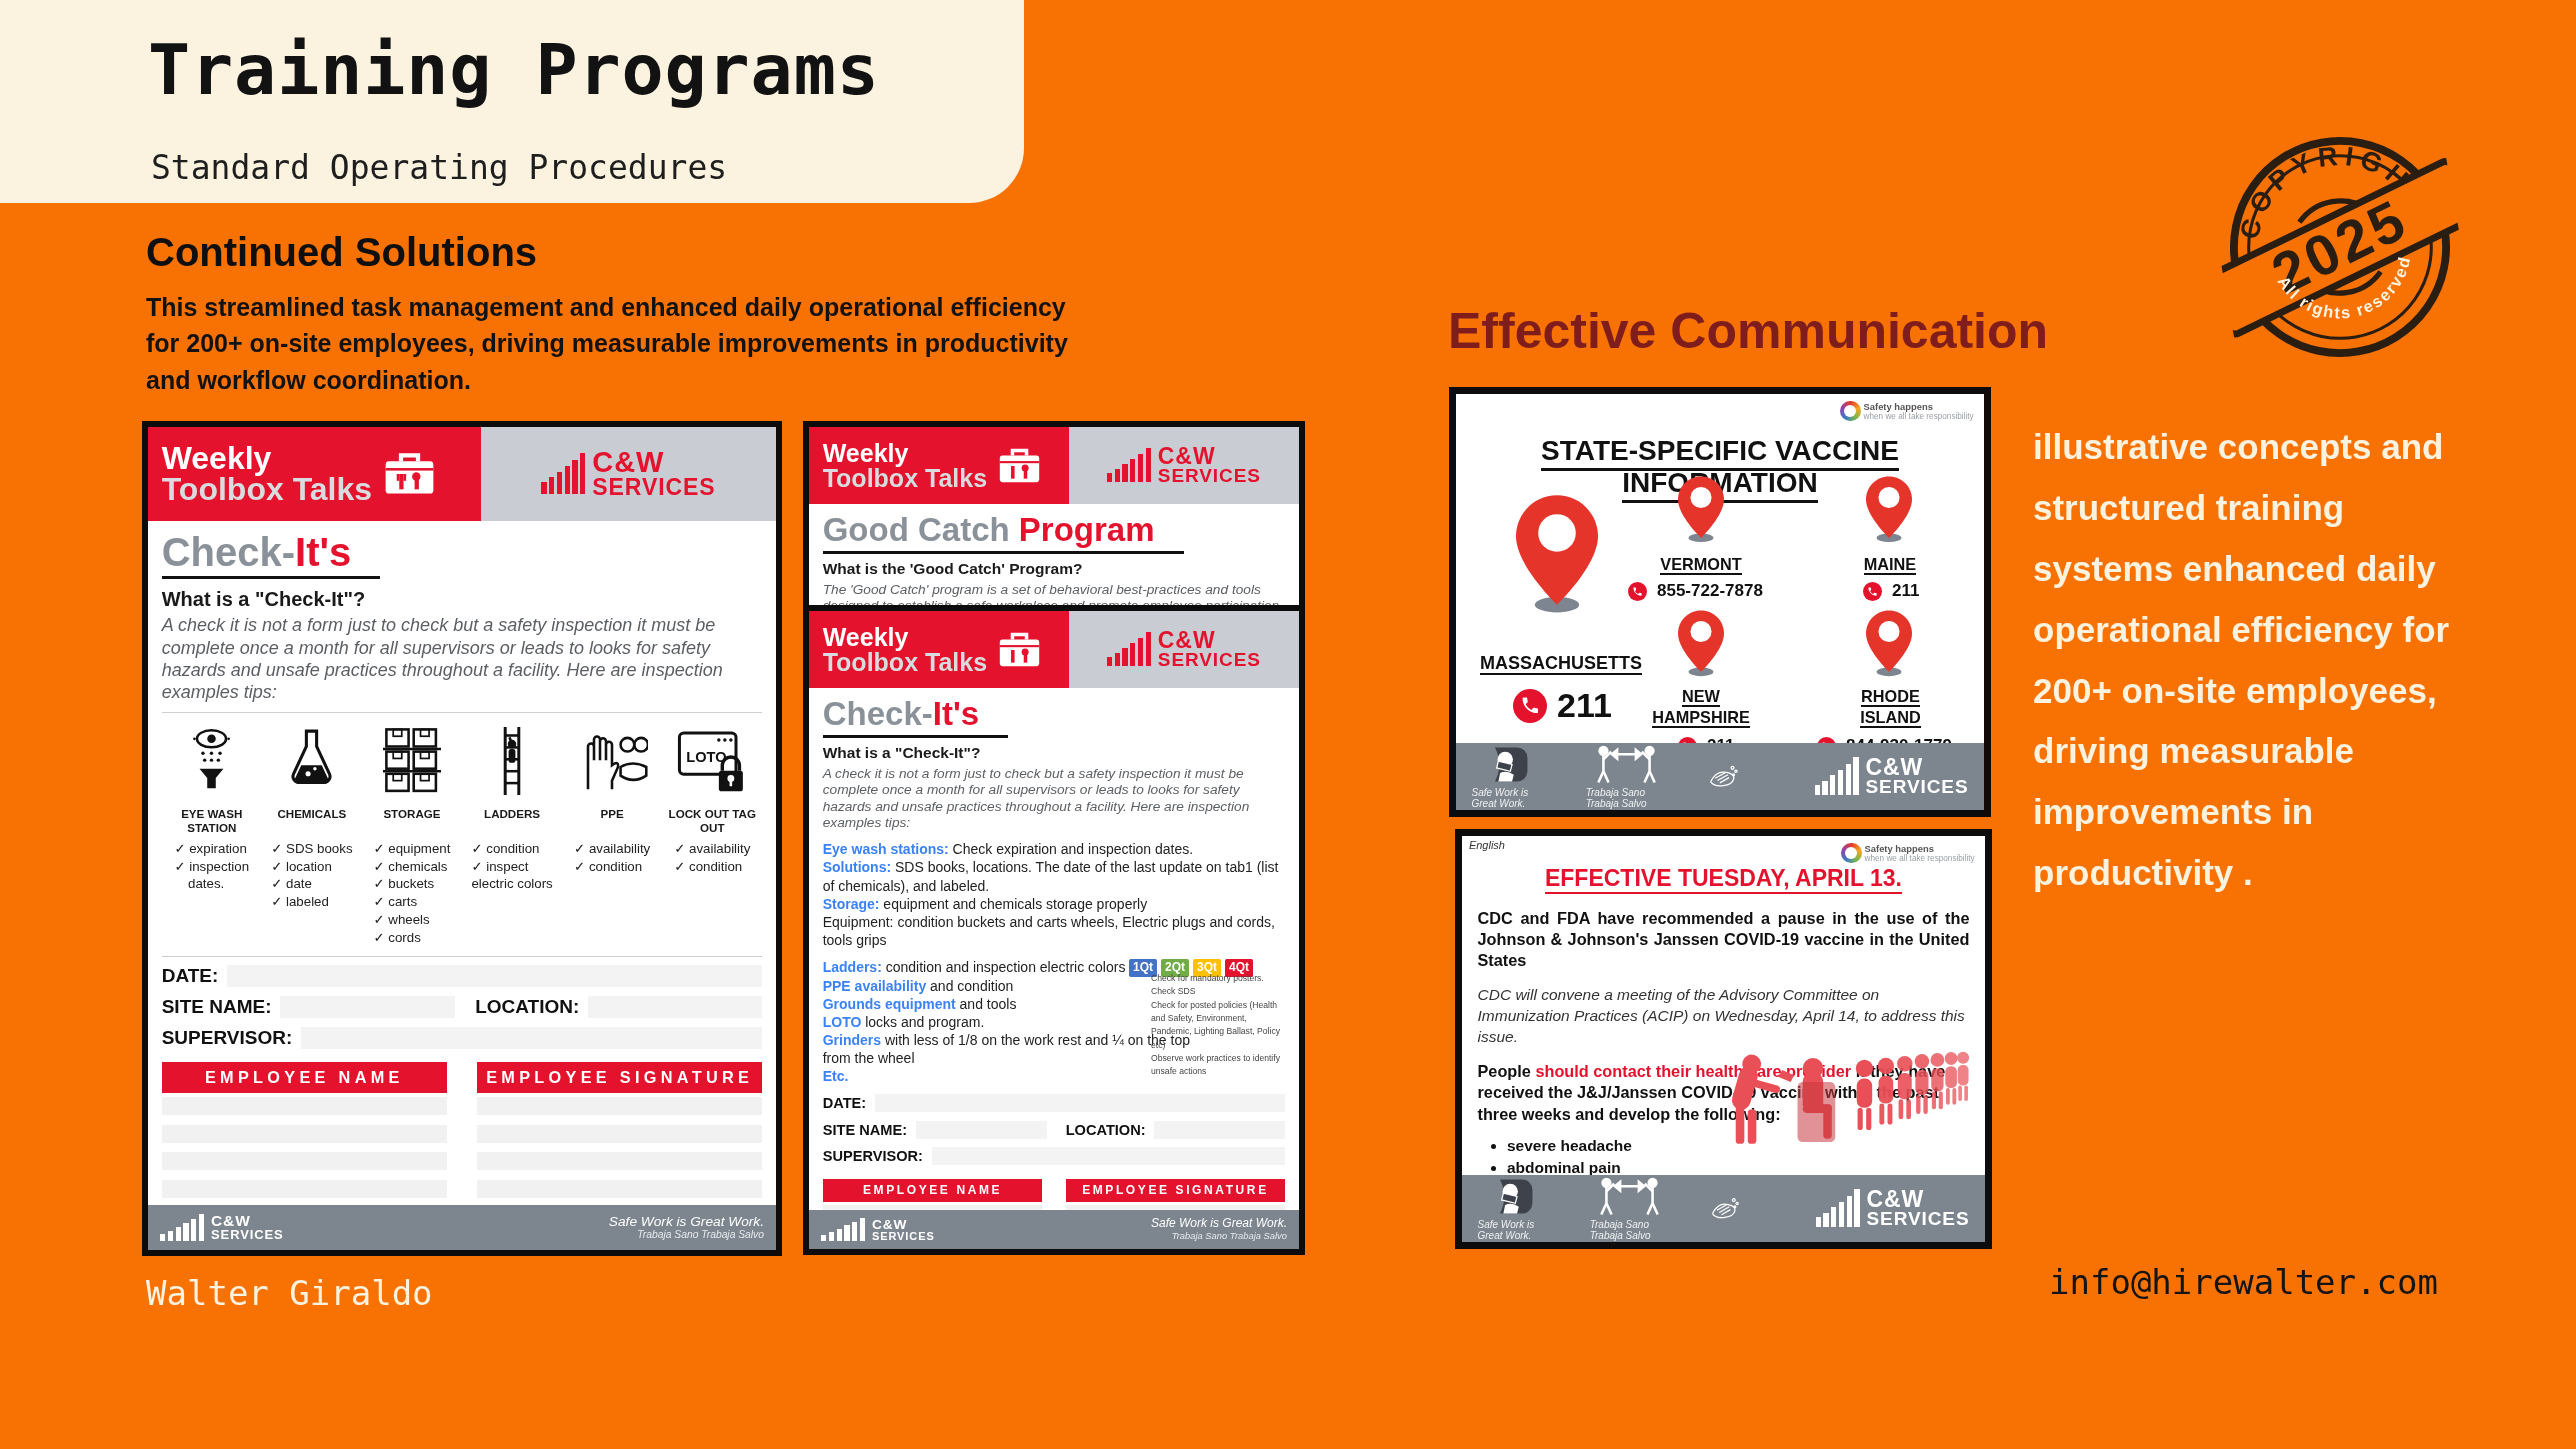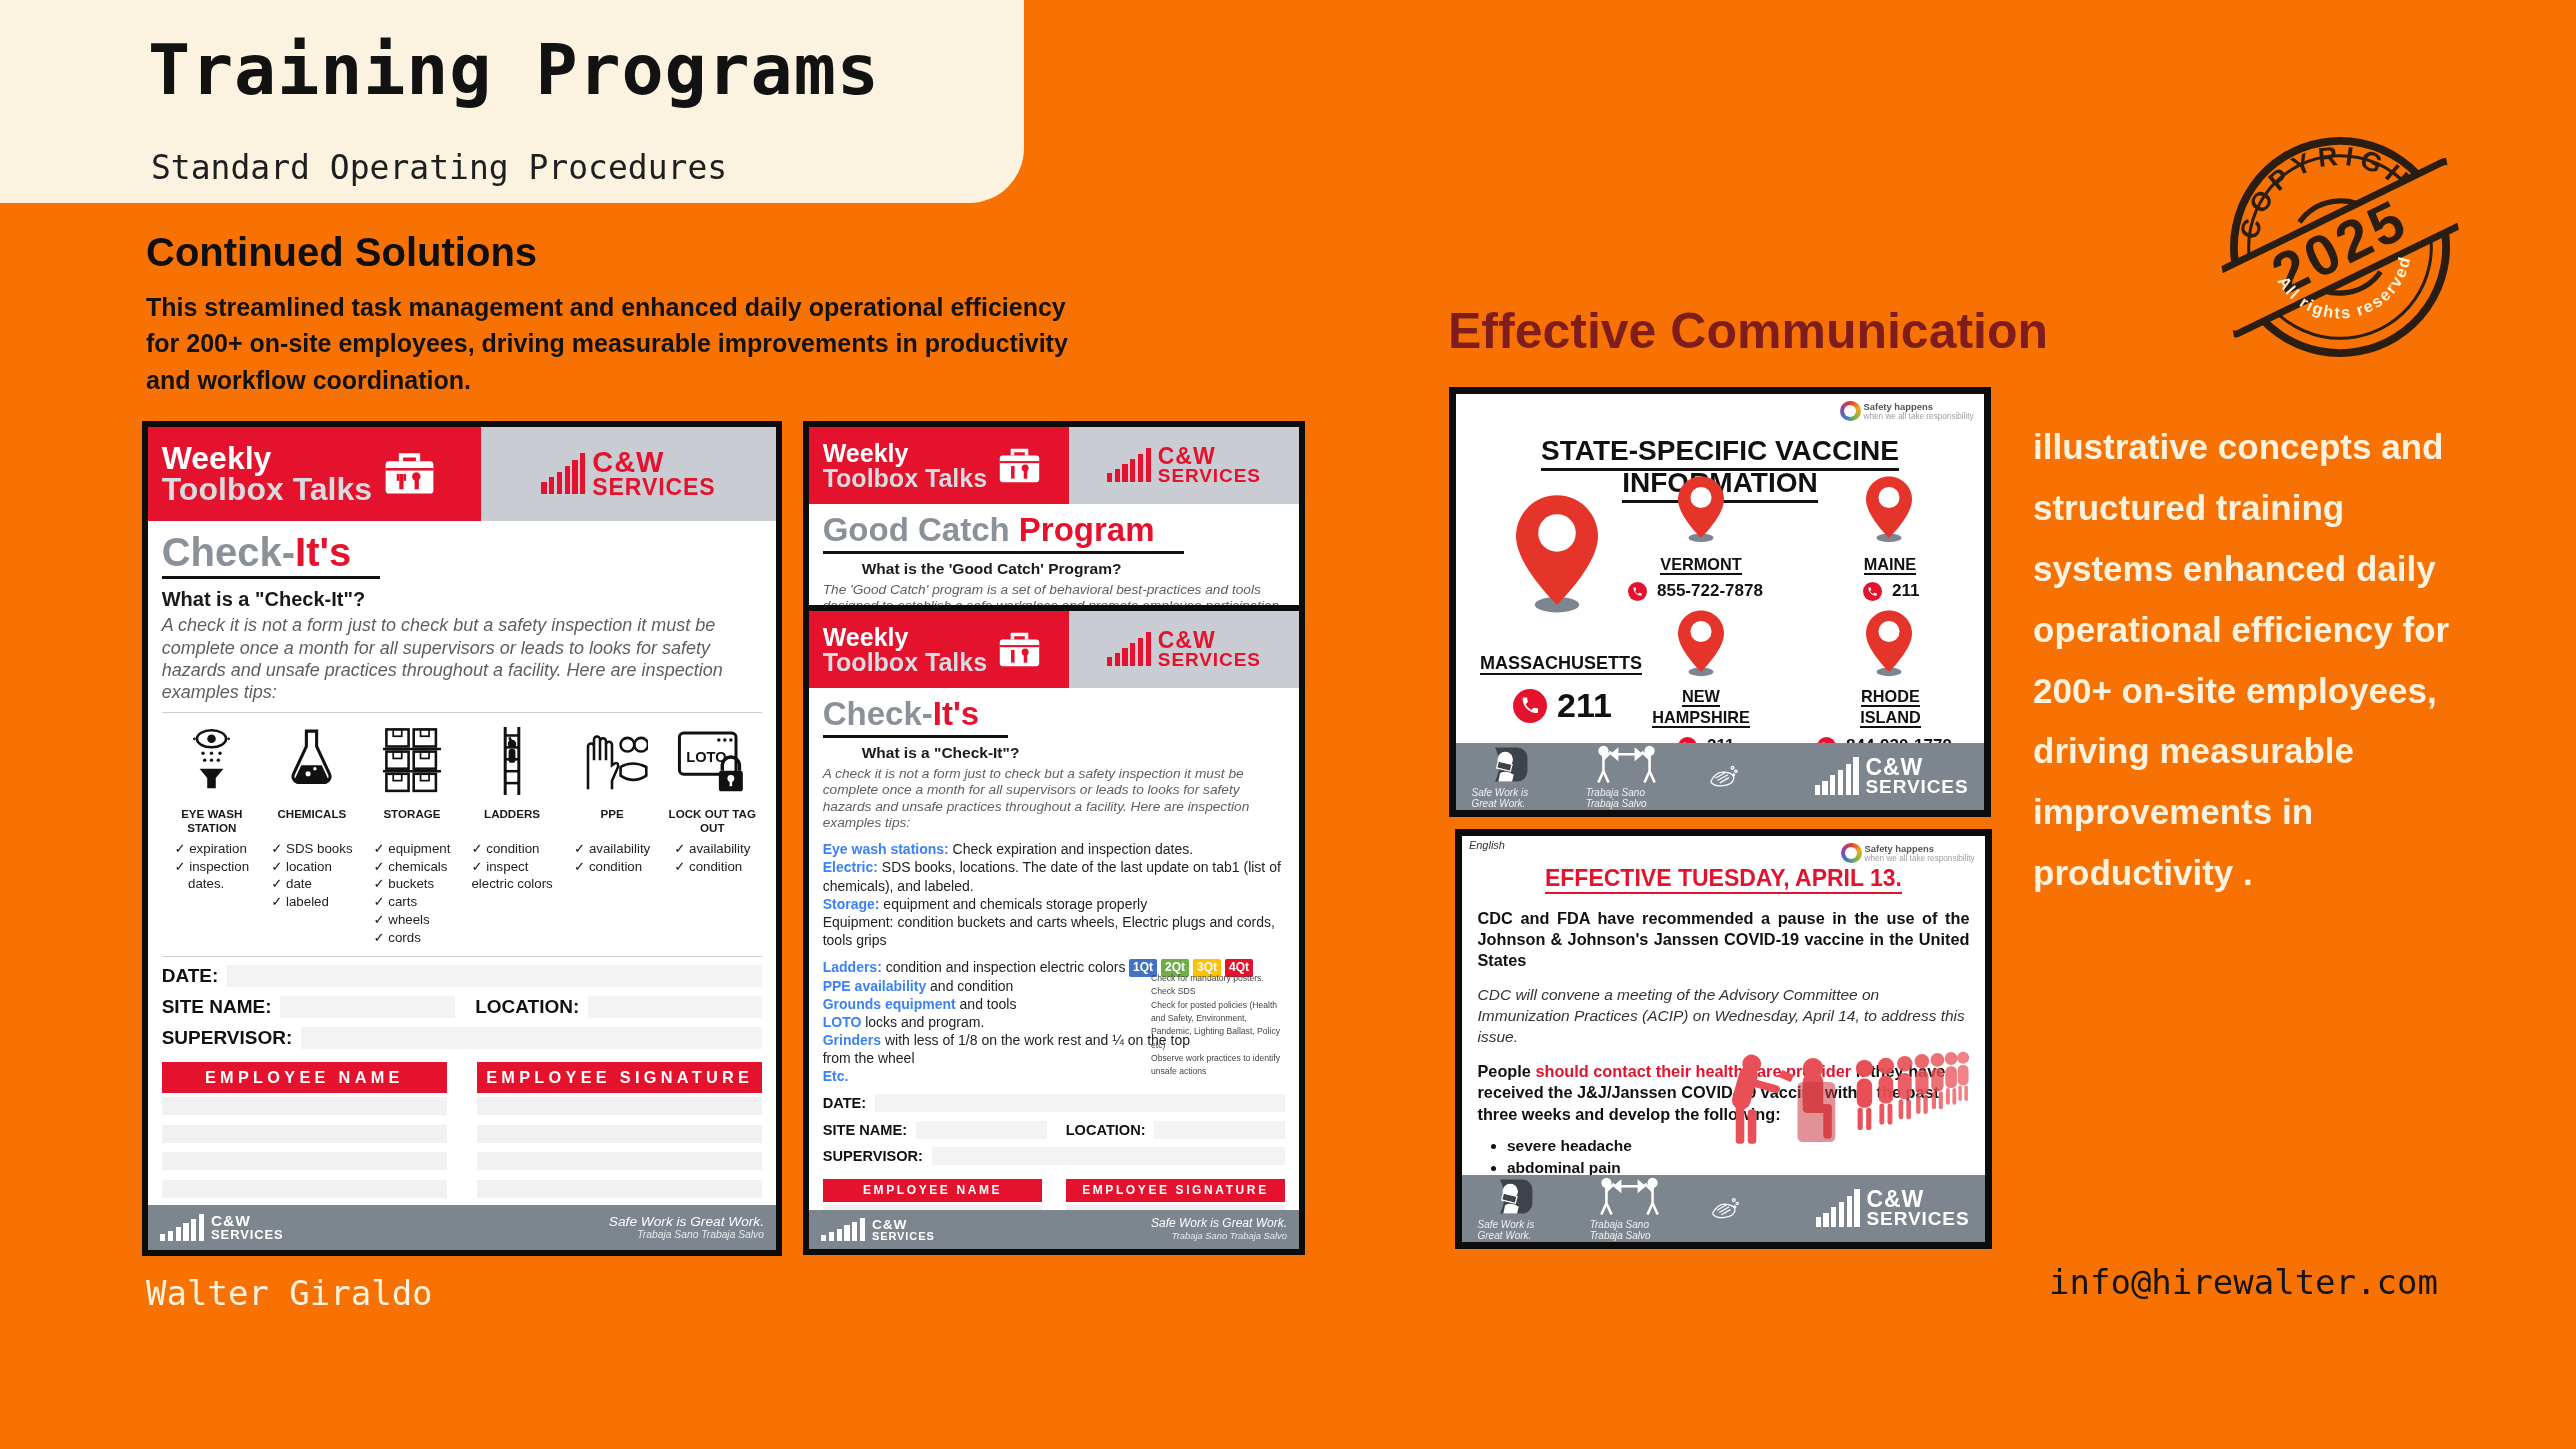--- a/index.html
+++ b/index.html
@@ -48,21 +48,21 @@
   .cw-logo.white .cw-text { color:#fff; }
   .cw-l1 { letter-spacing:0.9px; } .cw-l2 { letter-spacing:0.9px; }
 
   .doc-body { padding:5.2px 13.7px 0 13.7px; }
   .doc-title { display:inline-block; font-weight:bold; border-bottom:3.4px solid #111; padding:0 29px 1.7px 0; }
   #doc1 .doc-title { font-size:40px; margin-top:3.4px; }
   #doc2 .doc-title, #doc3 .doc-title { font-size:33px; margin-top:1.7px; }
   .t-gray { color:#8A9199; } .t-red { color:#E4122D; }
   .doc-q { font-weight:bold; color:#1a1a1a; }
   #doc1 .doc-q { font-size:20px; margin-top:8.6px; }
-  #doc2 .doc-q, #doc3 .doc-q { font-size:15.5px; margin-top:6.9px;margin-left:39px; }
+  #doc2 .doc-q, #doc3 .doc-q { font-size:15.5px; margin-top:6.9px; }
   .doc-intro { font-style:italic; color:#5b5f63; }
   #doc1 .doc-intro { font-size:18px; line-height:1.24; margin-top:3.4px; }
   #doc2 .doc-intro, #doc3 .doc-intro { font-size:13.7px; line-height:1.2; margin-top:3.4px; }
 
   .hrule { border-top:1.7px solid #cfcfcf; margin:8.6px 0 0 0; }
 
   
   .icon-row { display:flex; margin-top:6.9px; }
   .icol { flex:1 1 0; text-align:center; padding:0 1.7px; }
   .icol .iholder { height:82px; display:flex; align-items:center; justify-content:center; }
@@ -429,21 +429,21 @@
         </div>
       </div>
     </div>
     <div class="doc-body">
       <div class="doc-title"><span class="t-gray">Check-</span><span class="t-red">It's</span></div>
       <div class="doc-q">What is a "Check-It"?</div>
       <div class="doc-intro">A check it is not a form just to check but a safety inspection it must be complete once a month for all supervisors or leads to looks for safety hazards and unsafe practices throughout a facility. Here are inspection examples tips:</div>
 
       <div class="d3-list">
         <div><span class="b">Eye wash stations:</span><span> Check expiration and inspection dates.</span></div>
-        <div><span class="b">Electric:</span><span> SDS books, locations. The date of the last update on tab1 (list of chemicals), and labeled.</span></div>
+        <div><span class="b">Solutions:</span><span> SDS books, locations. The date of the last update on tab1 (list of chemicals), and labeled.</span></div>
         <div><span class="b">Storage:</span><span> equipment and chemicals storage properly</span></div>
         <div><span class="b"></span><span>Equipment: condition buckets and carts wheels, Electric plugs and cords, tools grips</span></div>
         <div class="spacer-line"></div>
         <div><span class="b">Ladders:</span><span> condition and inspection electric colors</span><span class="badge qb0">1Qt</span><span class="badge qb1">2Qt</span><span class="badge qb2">3Qt</span><span class="badge qb3">4Qt</span></div>
         <div><span class="b">PPE availability</span><span> and condition</span></div>
         <div><span class="b">Grounds equipment</span><span> and tools</span></div>
         <div><span class="b">LOTO</span><span> locks and program.</span></div>
         <div style="width:378px"><span class="b">Grinders</span><span> with less of 1/8 on the work rest and ¼ on the top from the wheel</span></div>
         <div><span class="b">Etc.</span><span></span></div>
       </div>

